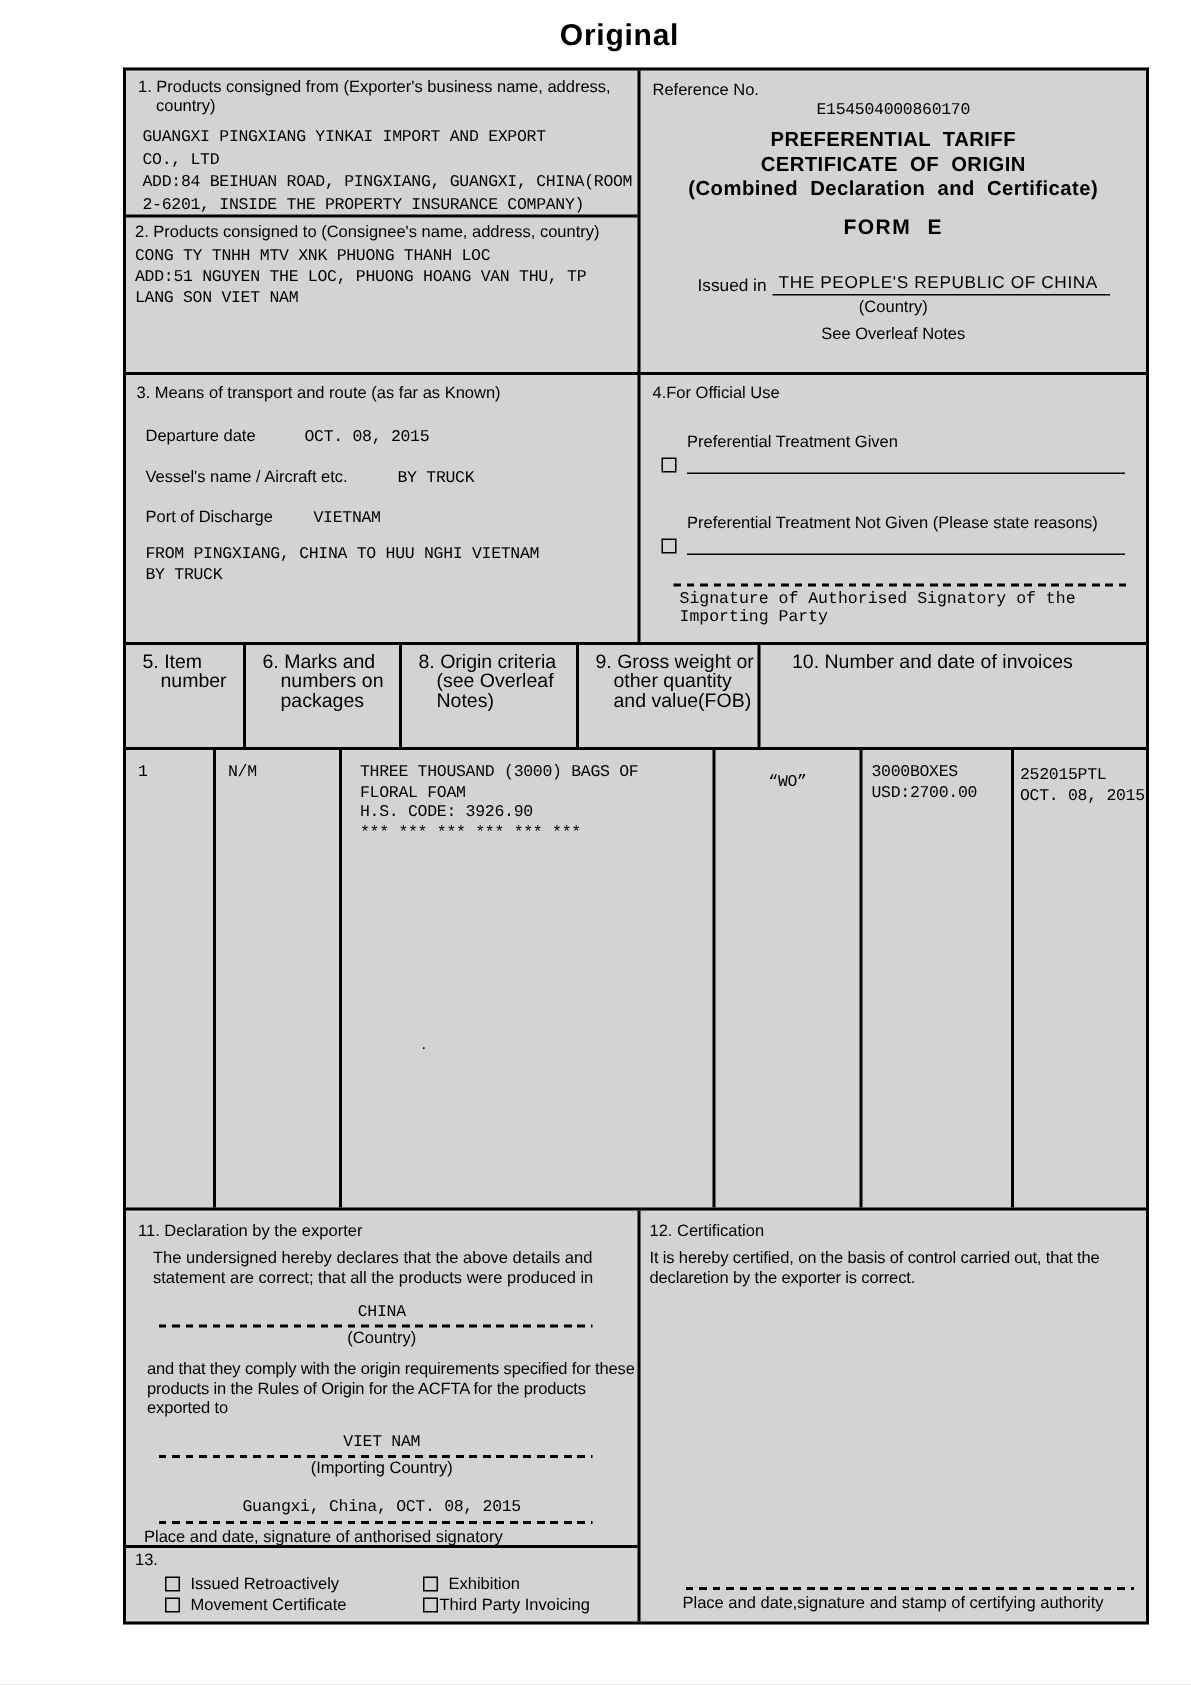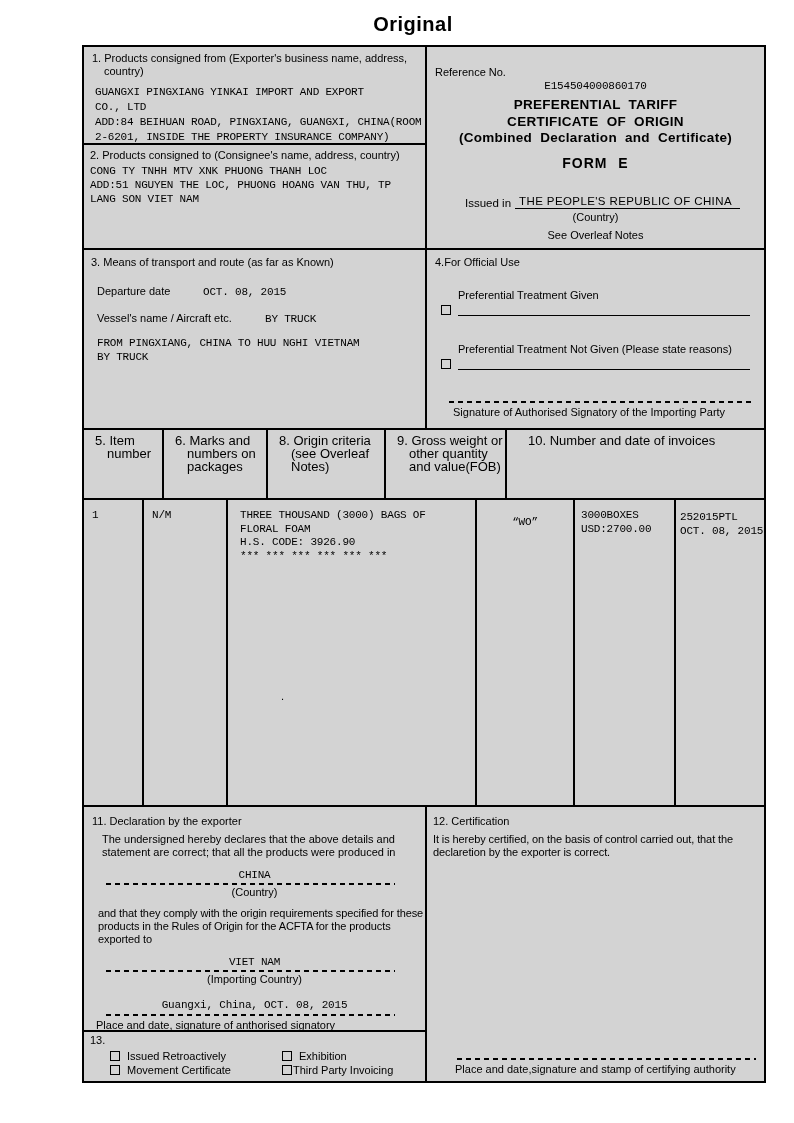--- a/index.html
+++ b/index.html
@@ -24,21 +24,21 @@
   .cb{width:10px;height:10px;border:1px solid #000;flex:none;background:transparent;}
 
   
   .row1{height:201px;display:flex;}
   .r1left{width:343px;border-right:2px solid #000;display:flex;flex-direction:column;}
   .box1{height:98px;border-bottom:2px solid #000;padding:5px 4px 0 7px;overflow:hidden;}
   .box1 .mono-block{margin:7px 0 0 4px;}
   .box2{flex:1;padding:4px 4px 0 6px;overflow:hidden;}
   .box2 .mono-block{margin-top:2px;}
   .box2 .mono{line-height:14px;}
-  .r1right{flex:1;padding-top:19px;overflow:hidden;}
+  .r1right{flex:1;padding-top:7px;overflow:hidden;}
   .ref-label{font-size:11px;margin-left:8px;}
   .ref-number{text-align:center;margin-top:1px;}
   .cert-title{margin-top:3px;text-align:center;font-weight:bold;font-size:13.5px;line-height:16.5px;letter-spacing:.3px;word-spacing:4px;}
   .form-e{margin-top:8px;text-align:center;font-weight:bold;font-size:14px;letter-spacing:1px;word-spacing:6px;}
   .issued-row{margin:24px 10px 0 38px;display:flex;align-items:flex-end;font-size:11.5px;}
   .issued-prefix{flex:none;padding-right:4px;}
   .issued-country{border-bottom:1px solid #000;letter-spacing:.4px;padding:0 8px 1px 4px;white-space:nowrap;}
   .country-note{text-align:center;font-size:11px;margin-top:2px;}
   .overleaf{text-align:center;font-size:11px;margin-top:6px;}
 
@@ -51,21 +51,21 @@
   .fl1{width:106px;} .fl2{width:168px;} .fl3{width:112px;}
   .route{margin:9px 0 0 6px;}
   .route .mono{line-height:14px;}
   .box4{flex:1;padding:6px 8px 0 8px;position:relative;overflow:hidden;}
   .opt-row{display:flex;align-items:flex-end;margin:20px 6px 0 6px;}
   .opt-row.second{margin-top:27px;}
   .opt-row .cb{margin:0 7px 1px 0;}
   .opt-label{flex:1;border-bottom:1px solid #000;font-size:11px;padding-bottom:14px;}
   .b4sig{position:absolute;left:8px;right:10px;bottom:10px;}
   .b4sig .dash{margin:0 2px 3px 14px;}
-  .b4sig-note{font-size:11px;padding-left:18px;}
+  .b4sig-note{font-size:11px;padding-left:18px;font-family:Liberation Mono, monospace;}
 
   
   .tbl{border-top:2px solid #000;height:377px;}
   .thead{height:70px;display:flex;border-bottom:2px solid #000;}
   .tbody{height:305px;display:flex;}
   .c5{width:60px;} .c6{width:84px;} .c7{width:249px;} .c8{width:98px;} .c9{width:101px;} .c10{flex:1;}
   .hcell{border-right:2px solid #000;padding:4px 2px 0 3px;font-size:13px;line-height:13px;margin-left:20px;}
   .hcell.last{border-right:none;}
   .h10{padding-left:17px;text-indent:-16px;}
   .bcell{border-right:2px solid #000;padding-top:9px;position:relative;}
@@ -153,20 +153,24 @@
     <div class="box3">
       <div class="lbl">3. Means of transport and route (as far as Known)</div>
       <div class="b3field first">
         <span class="flabel fl1">Departure date</span>
         <span class="mono">OCT. 08, 2015</span>
       </div>
       <div class="b3field">
         <span class="flabel fl2">Vessel's name / Aircraft etc.</span>
         <span class="mono">BY TRUCK</span>
       </div>
+      <div class="b3field">
+        <span class="flabel fl3">Port of Discharge</span>
+        <span class="mono">VIETNAM</span>
+      </div>
       <div class="route">
         <div class="mono">FROM PINGXIANG, CHINA TO HUU NGHI VIETNAM</div>
         <div class="mono">BY TRUCK</div>
       </div>
     </div>
     <div class="box4">
       <div class="lbl">4.For Official Use</div>
       <div class="opt-row">
         <span class="cb"></span>
         <span class="opt-label">Preferential Treatment Given</span>

